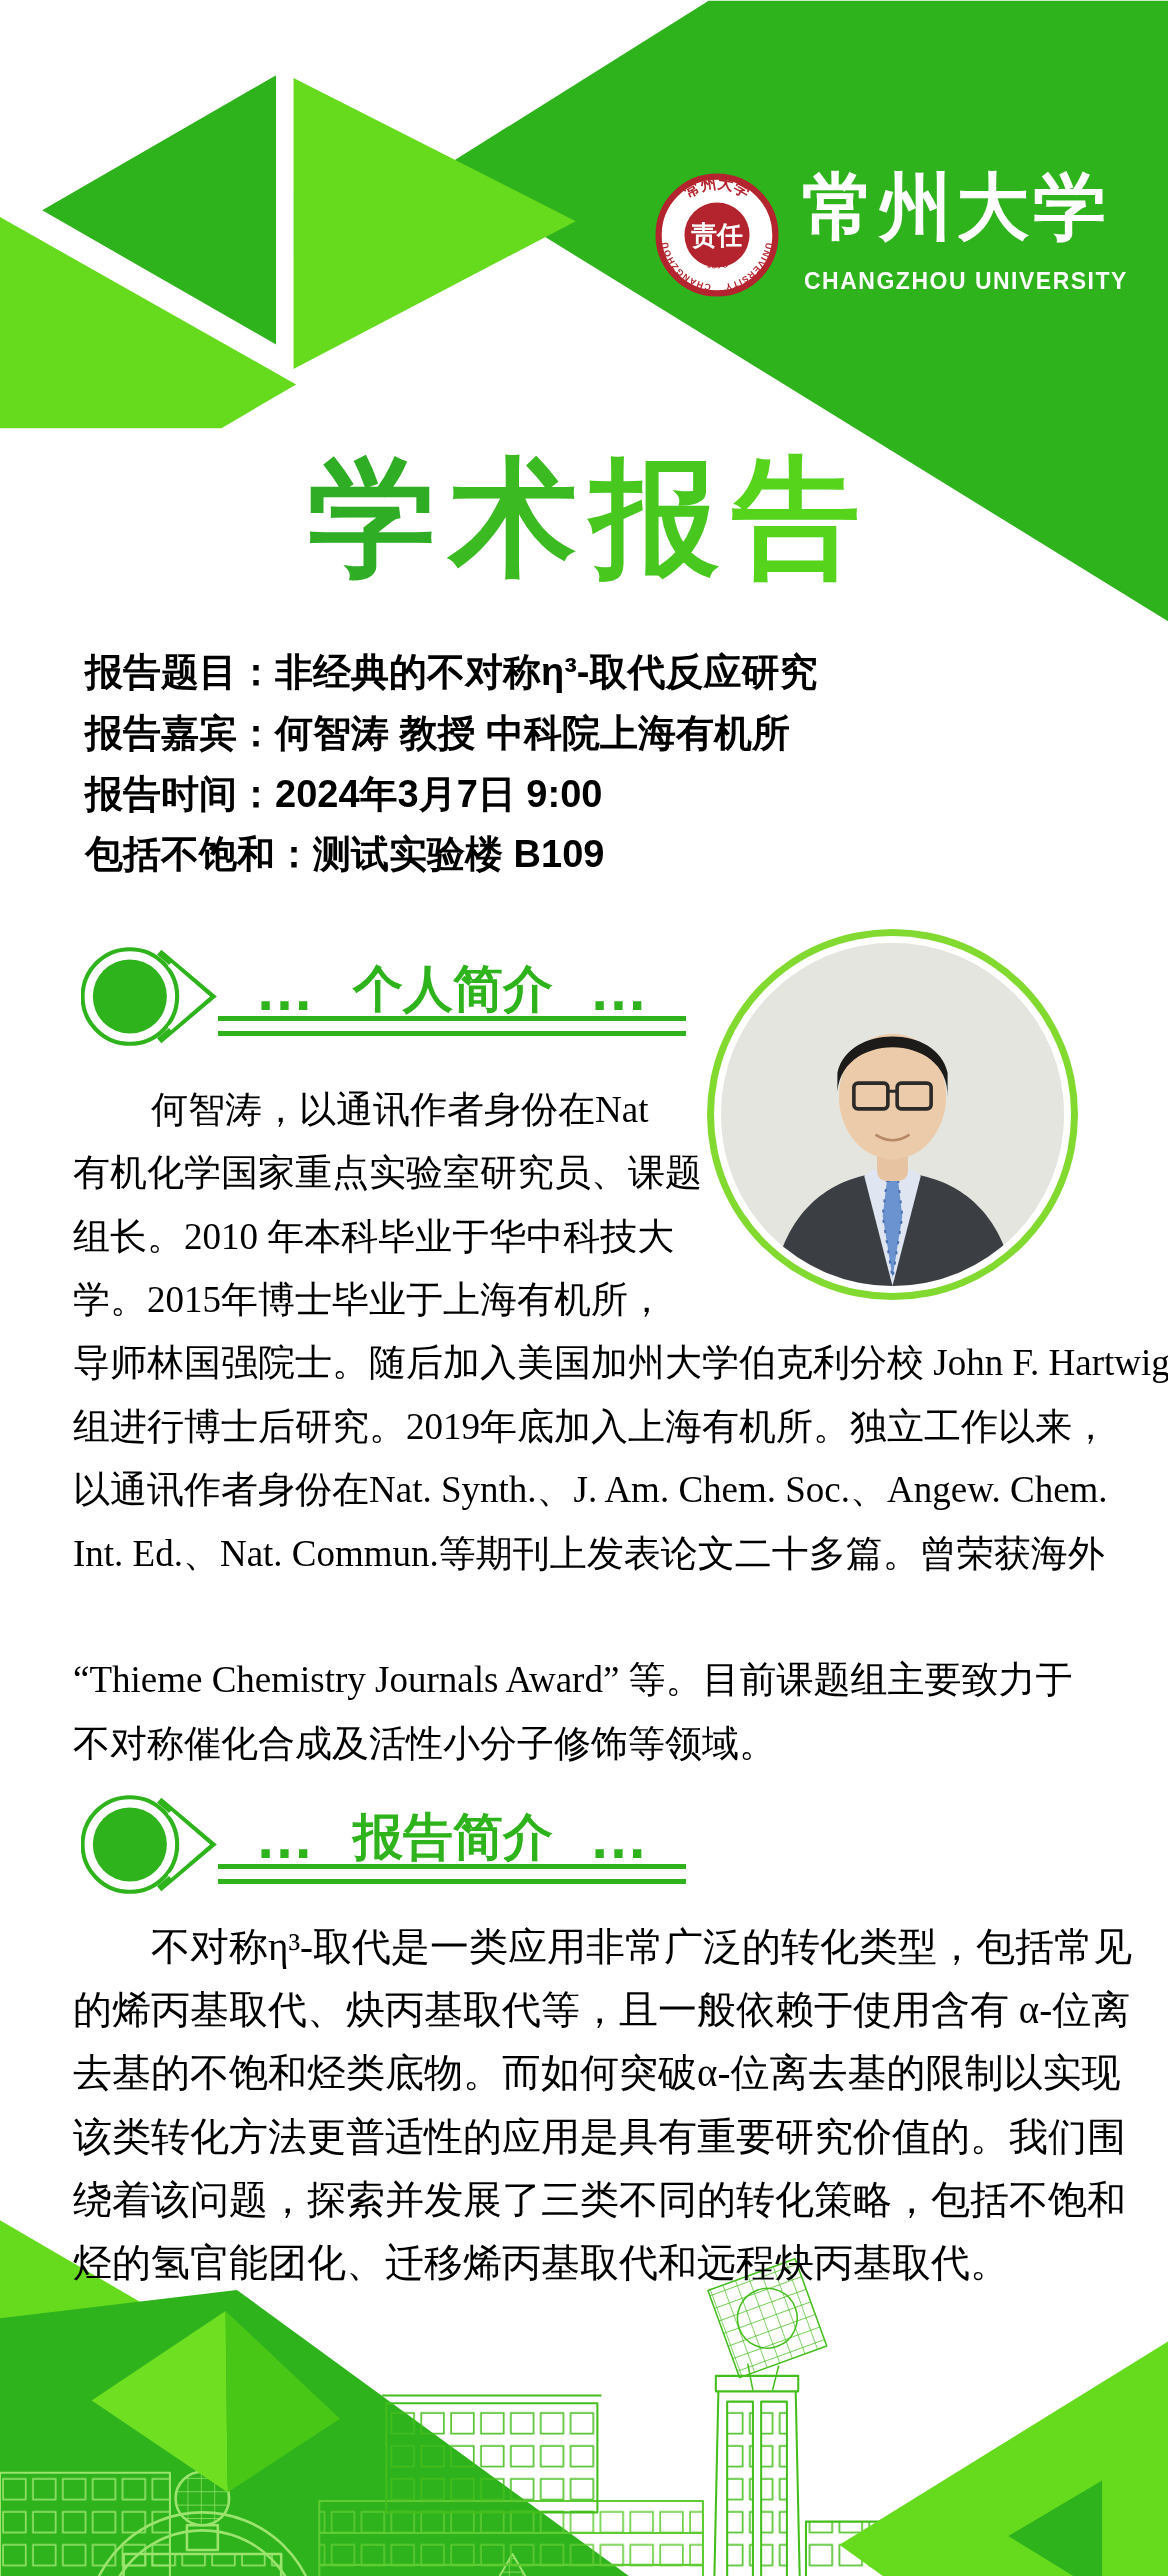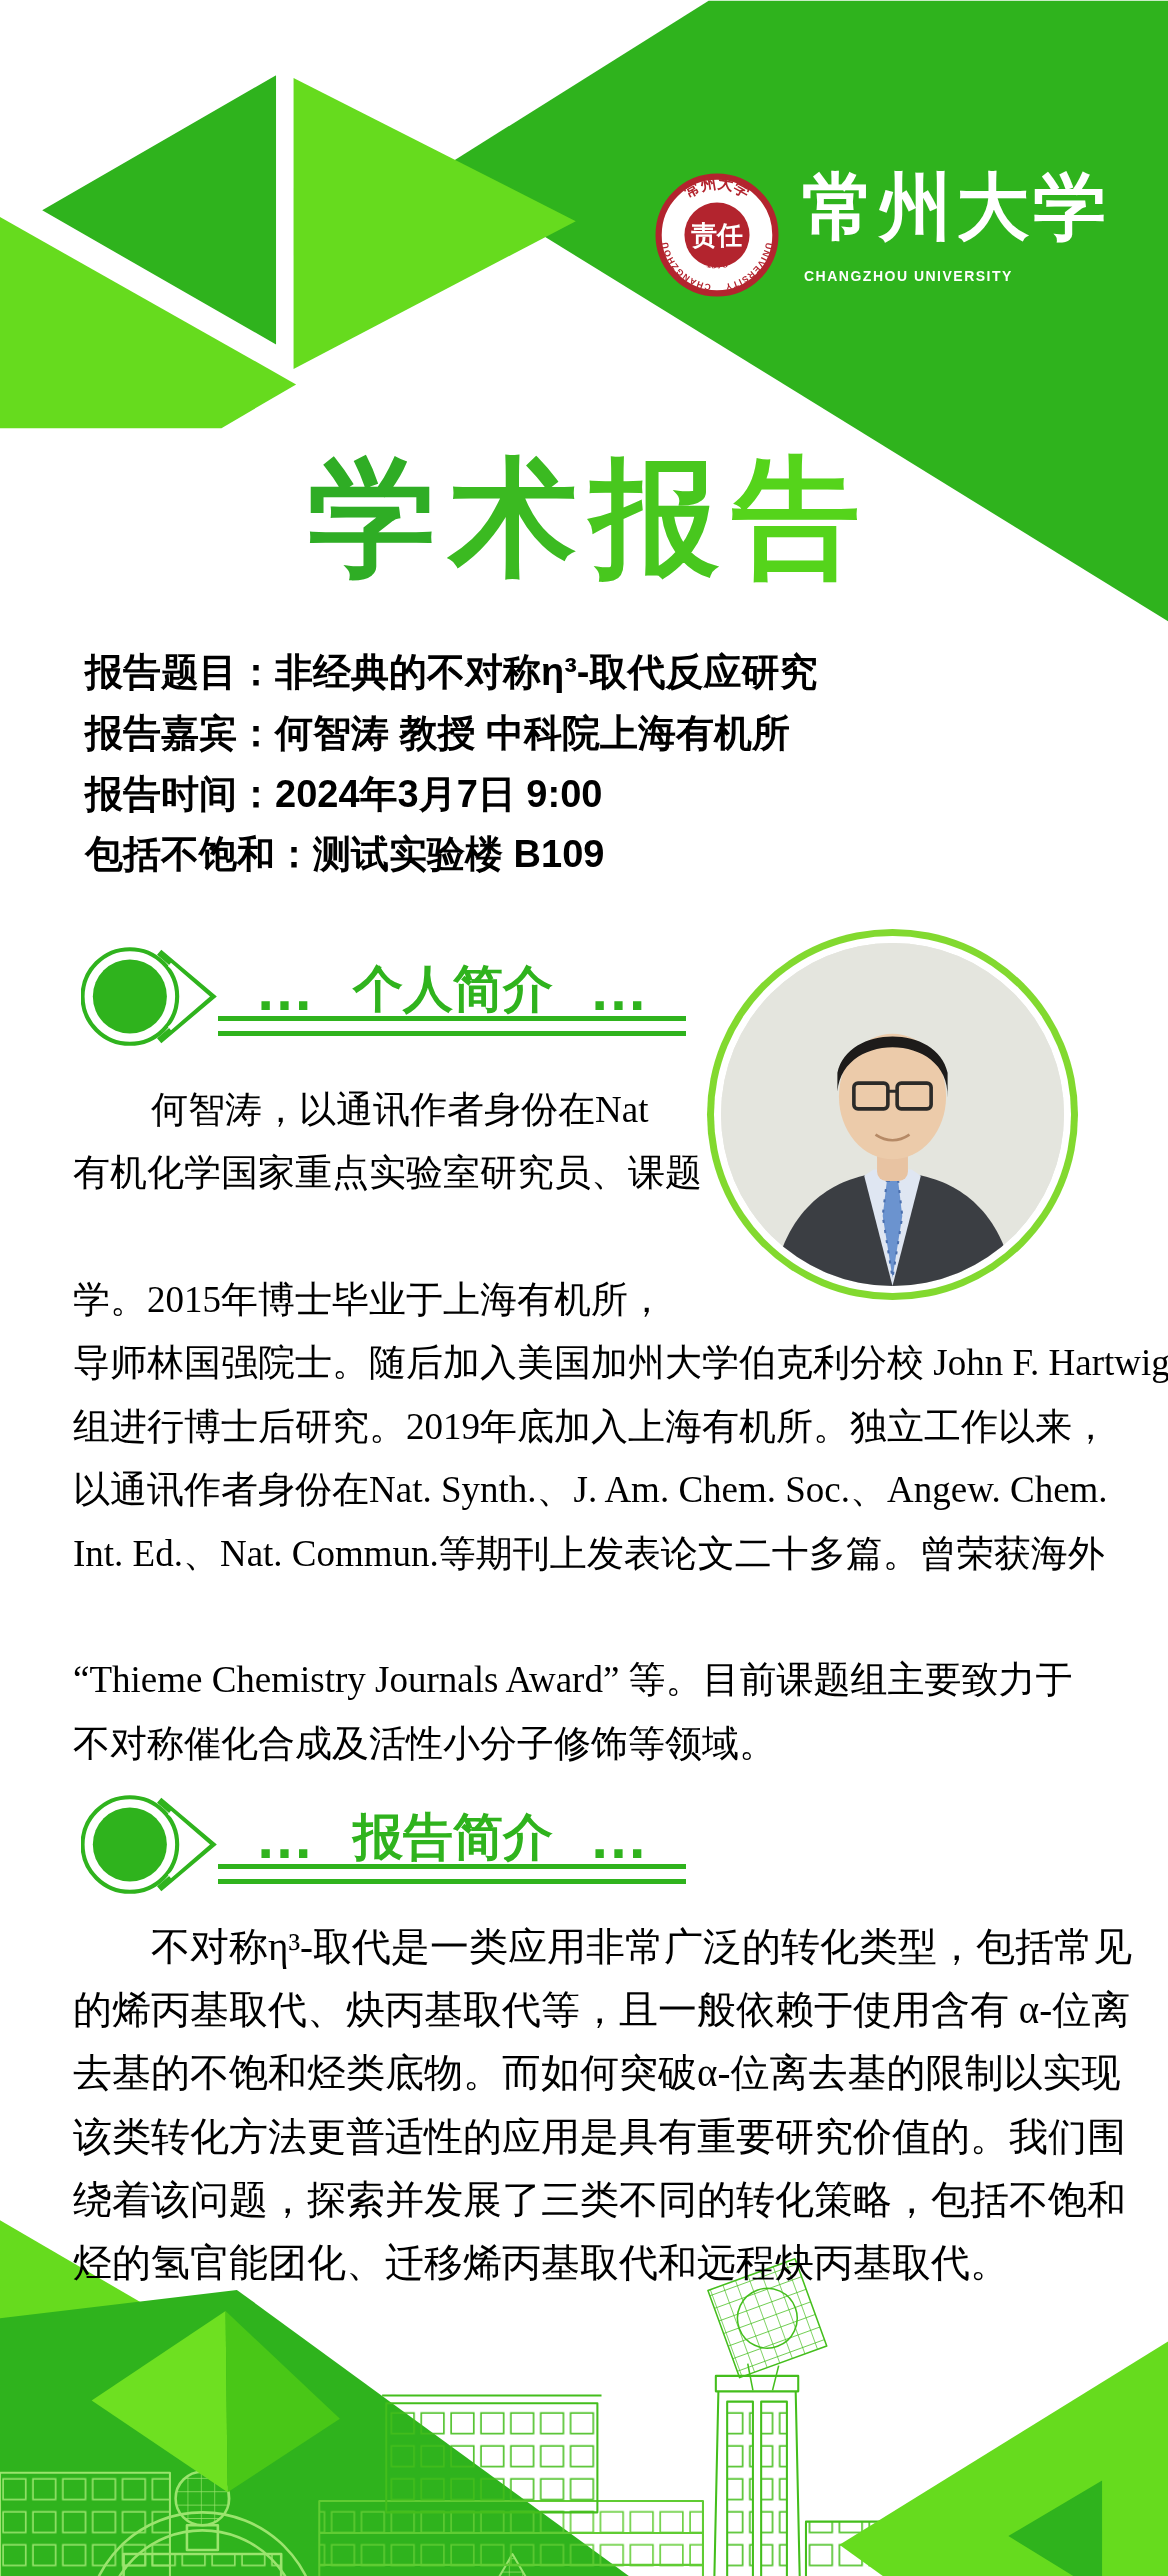--- a/index.html
+++ b/index.html
@@ -4,21 +4,21 @@
 <style>
   html,body{margin:0;padding:0;background:#fff;}
   .page{position:relative;width:1168px;height:2629px;background:#ffffff;overflow:hidden;
         font-family:"Liberation Sans","DejaVu Sans",sans-serif;}
   .decor{position:absolute;left:0;top:0;width:1168px;height:2629px;}
 
   
   .seal{position:absolute;left:655px;top:173px;width:124px;height:124px;}
   .logo-cn{position:absolute;left:802px;top:159px;width:309px;font-size:73px;font-weight:bold;color:#fff;
            letter-spacing:4.1px;font-family:"Liberation Serif","DejaVu Serif",serif;white-space:nowrap;}
-  .logo-en{position:absolute;left:804px;top:268px;font-size:14px;font-weight:bold;color:#fff;
+  .logo-en{position:absolute;left:804px;top:268px;font-size:23px;font-weight:bold;color:#fff;
            letter-spacing:1.5px;white-space:nowrap;}
 
   
   .main-title{position:absolute;left:0;top:453px;width:1168px;display:flex;justify-content:center;
               gap:13.4px;font-size:128px;font-weight:900;line-height:129px;}
   .main-title .c0{color:#2FAD25}.main-title .c1{color:#3BBA21}
   .main-title .c2{color:#48C71E}.main-title .c3{color:#55D41B}
 
   
   .detail-line{position:absolute;left:85px;font-size:38px;font-weight:bold;color:#000;white-space:nowrap;}
@@ -206,20 +206,21 @@
         <rect x="258" y="272" width="66" height="50" rx="8" fill="none" stroke="#2b2a28" stroke-width="7"></rect>
         <rect x="342" y="272" width="66" height="50" rx="8" fill="none" stroke="#2b2a28" stroke-width="7"></rect>
         <line x1="324" y1="288" x2="342" y2="288" stroke="#2b2a28" stroke-width="6"></line>
         <path d="M300,372 q33,22 66,0" fill="none" stroke="#b68a66" stroke-width="5"></path>
       </svg>
     </div>
   </div>
 
   <div class="bio-line indent" style="top:1084px">何智涛，以通讯作者身份在Nat</div>
   <div class="bio-line" style="top:1147px">有机化学国家重点实验室研究员、课题</div>
+  <div class="bio-line" style="top:1211px">组长。2010 年本科毕业于华中科技大</div>
   <div class="bio-line" style="top:1274px">学。2015年博士毕业于上海有机所，</div>
   <div class="bio-line" style="top:1337px">导师林国强院士。随后加入美国加州大学伯克利分校 John F. Hartwig</div>
   <div class="bio-line" style="top:1401px">组进行博士后研究。2019年底加入上海有机所。独立工作以来，</div>
   <div class="bio-line" style="top:1464px">以通讯作者身份在Nat. Synth.、J. Am. Chem. Soc.、Angew. Chem.</div>
   <div class="bio-line" style="top:1528px">Int. Ed.、Nat. Commun.等期刊上发表论文二十多篇。曾荣获海外</div>
   <div class="bio-line" style="top:1654px">“Thieme Chemistry Journals Award” 等。目前课题组主要致力于</div>
   <div class="bio-line" style="top:1718px">不对称催化合成及活性小分子修饰等领域。</div>
 
   <svg class="sec-icon" style="top:1793px" viewBox="0 0 280 200" xmlns="http://www.w3.org/2000/svg">
     <circle cx="95" cy="100" r="92" fill="none" stroke="#2FB31D" stroke-width="8"></circle>

